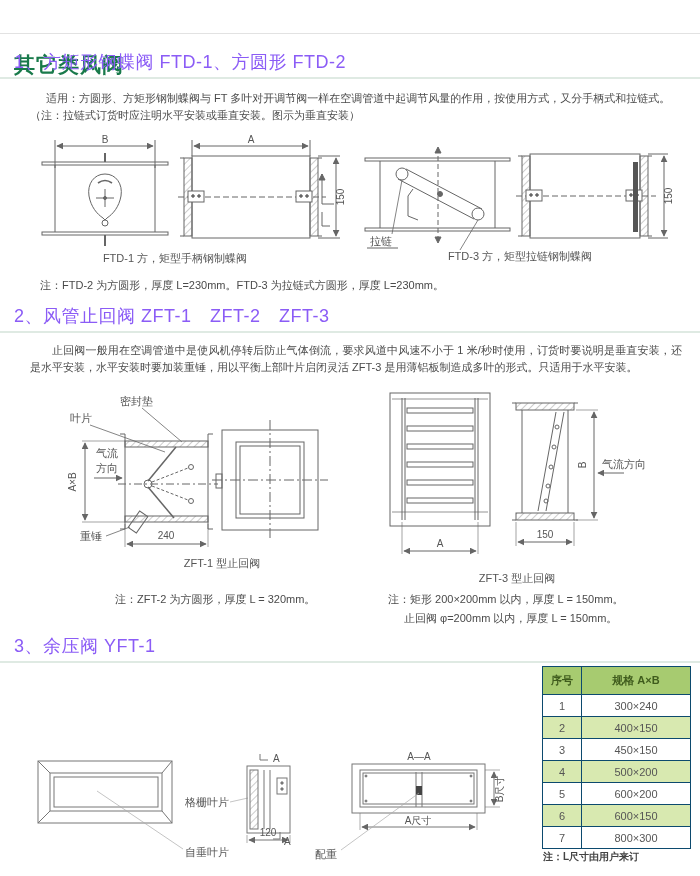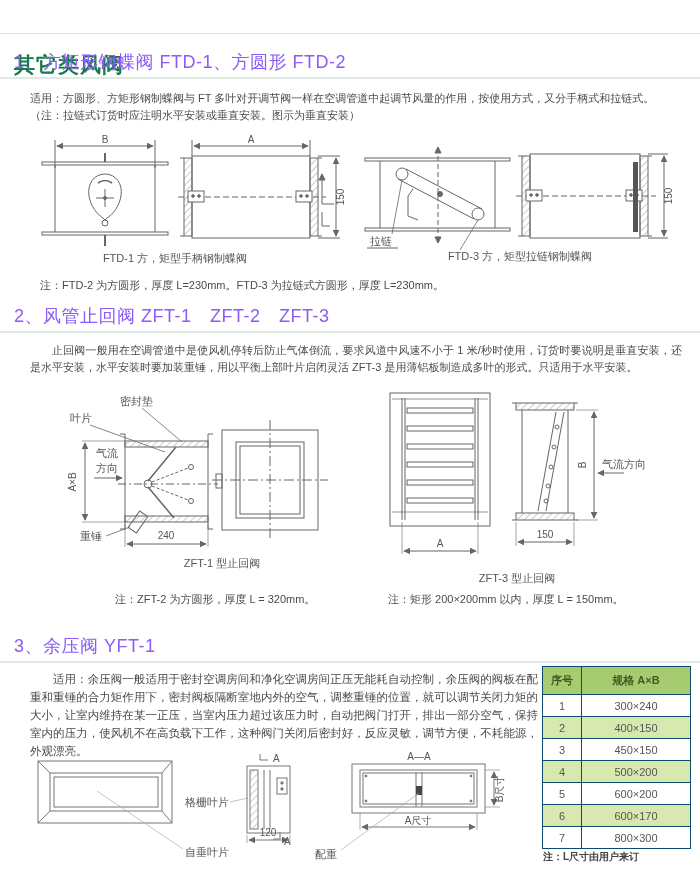--- a/index.html
+++ b/index.html
@@ -6,21 +6,21 @@
   #page{position:relative;width:700px;height:876px;background:#fff;overflow:hidden;
         font-family:"Liberation Sans","DejaVu Sans",sans-serif;color:#4a4a4a;}
   .abs{position:absolute;}
   .page-title{left:14px;top:4px;font-size:21px;font-weight:bold;color:#187a4a;letter-spacing:1px;margin-top:47px;}
   .rule-thin{left:0;top:33px;width:700px;height:1px;background:#e2e2e2;}
   .sec-head{left:14px;font-size:18px;color:#8b5cf6;letter-spacing:0.5px;}
   .sec-rule{left:0;width:700px;height:2px;background:#dfeae3;}
   .body-txt{font-size:11px;line-height:17px;color:#4a4a4a;}
   .s1-para{left:30px;top:90px;width:655px;}
   .s1-para p{margin:0;white-space:nowrap;}
-  .s1-para p.l1{margin-left:0;}
+  .s1-para p.l1{margin-left:16px;}
   .note-txt{font-size:11px;color:#4a4a4a;white-space:nowrap;}
   .s2-para{left:30px;top:342px;width:652px;text-indent:2em;text-align:justify;margin:0;}
   .s3-para{left:30px;top:670px;width:508px;font-size:11.5px;line-height:18px;
            text-indent:2em;text-align:justify;margin:0;color:#4a4a4a;}
   svg{display:block;}
   svg text{font-family:"Liberation Sans","DejaVu Sans",sans-serif;fill:#555;}
   .spec-table{position:absolute;left:542px;top:666px;width:149px;border-collapse:collapse;
               font-size:11px;table-layout:fixed;}
   .spec-table th,.spec-table td{border:1px solid #0c4a6e;text-align:center;padding:0;}
   .spec-table th{background:#a7cb70;color:#3f5c1d;height:27px;font-weight:bold;}
@@ -254,24 +254,24 @@
       <line x1="488" y1="158" x2="542" y2="158" marker-start="url(#arrB)" marker-end="url(#arrB)"></line>
     </g>
     <text x="556" y="81" font-size="10" text-anchor="middle" transform="rotate(-90 556,81)">B</text>
     <text x="572" y="84" font-size="11">气流方向</text>
     <text x="515" y="154" font-size="10" text-anchor="middle">150</text>
     <text x="487" y="198" font-size="11" text-anchor="middle">ZFT-3 型止回阀</text>
   </svg>
 
   <div class="abs note-txt" style="left:115px;top:592px;">注：ZFT-2 为方圆形，厚度 L = 320mm。</div>
   <div class="abs note-txt" style="left:388px;top:592px;">注：矩形 200×200mm 以内，厚度 L = 150mm。</div>
+  <div class="abs note-txt" style="left:404px;top:611px;">止回阀 φ=200mm 以内，厚度 L = 150mm。</div>
 
   <div class="abs sec-head" style="top:634px;">3、余压阀 YFT-1</div>
   <div class="abs sec-rule" style="top:661px;"></div>
-  <p class="abs s3-para">适用：余压阀一般适用于密封空调房间和净化空调房间正压无能耗自动控制，余压阀的阀板在配重和重锤的合力矩作用下，密封阀板隔断室地内外的空气，调整重锤的位置，就可以调节关闭力矩的大小，让室内维持在某一正压，当室内压力超过该压力时，自动把阀门打开，排出一部分空气，保持室内的压力，使风机不在高负载下工作，这种阀门关闭后密封好，反应灵敏，调节方便，不耗能源，外观漂亮。</p>
 
   <svg class="abs" style="left:30px;top:746px;" width="510" height="128" viewBox="0 0 510 128">
     <defs>
       <marker id="arrC" viewBox="0 0 10 10" refX="9" refY="5" markerWidth="7" markerHeight="7" orient="auto-start-reverse">
         <path d="M0,0L10,5L0,10z" fill="#666"></path>
       </marker>
       <pattern id="hatchC" width="5" height="5" patternUnits="userSpaceOnUse" patternTransform="rotate(45)">
         <line x1="0" y1="0" x2="0" y2="5" stroke="#999" stroke-width="1"></line>
       </pattern>
     </defs>
@@ -356,21 +356,21 @@
       <tr class="alt">
         <td>4</td>
         <td>500×200</td>
       </tr>
       <tr>
         <td>5</td>
         <td>600×200</td>
       </tr>
       <tr class="alt">
         <td>6</td>
-        <td>600×170</td>
+        <td>600×150</td>
       </tr>
       <tr>
         <td>7</td>
         <td>800×300</td>
       </tr>
     </tbody>
   </table>
   <div class="abs table-note">注：L尺寸由用户来订</div>
 
 </div>

